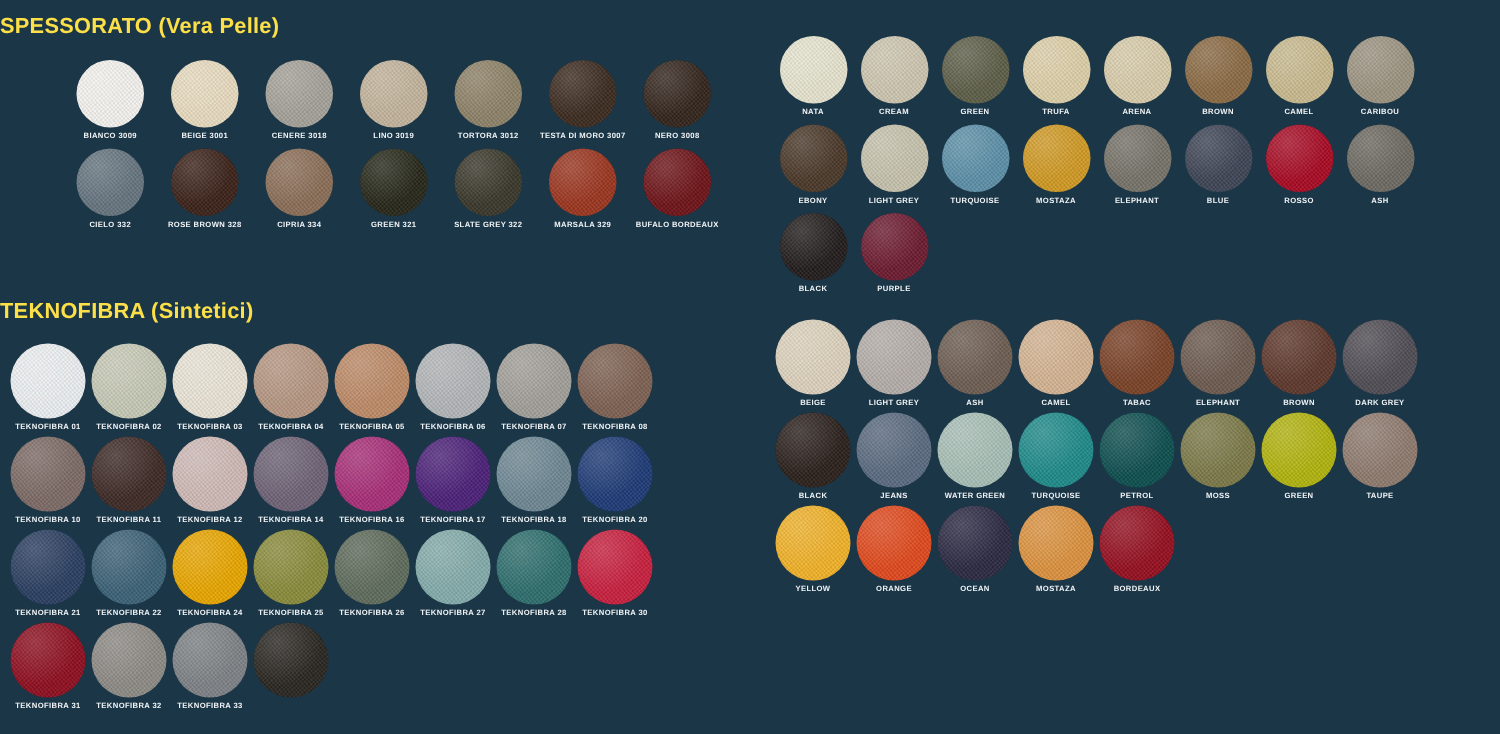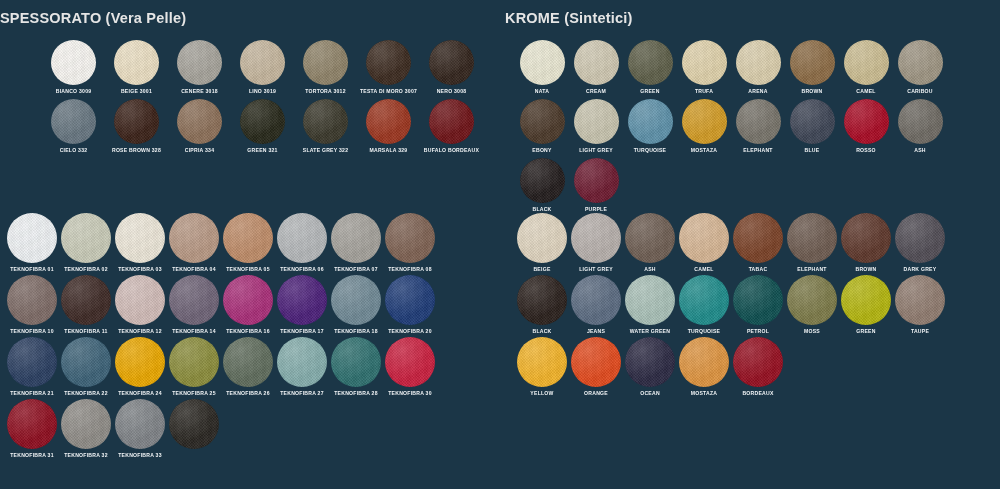--- a/index.html
+++ b/index.html
@@ -14,21 +14,21 @@
     height: 489px;
     background: #1b3647;
     overflow: hidden;
   }
   .section {
     position: absolute;
   }
   .section-title {
     font-size: 14.5px;
     font-weight: bold;
-    color: #e5e5e5;
+    color: #fde047;
     letter-spacing: 0.2px;
     white-space: nowrap;
     margin: 0 0 0 0;
     font-stretch: condensed;
   }
   .swatch-grid {
     display: flex;
     flex-wrap: wrap;
     align-content: flex-start;
   }
@@ -153,21 +153,20 @@
           <div class="swatch-label" style="color: rgb(242, 245, 247);">MARSALA 329</div>
         </div>
         <div class="swatch-cell">
           <div class="swatch-dot" style="background: rgb(110, 20, 24);"></div>
           <div class="swatch-label" style="color: rgb(242, 245, 247);">BUFALO BORDEAUX</div>
         </div>
       </div>
   </div>
 
   <div class="section" id="sec-krome">
-    <div class="section-title">KROME (Sintetici)</div>
     <div class="swatch-grid">
         <div class="swatch-cell">
           <div class="swatch-dot" style="background: rgb(230, 228, 207);"></div>
           <div class="swatch-label" style="color: rgb(242, 245, 247);">NATA</div>
         </div>
         <div class="swatch-cell">
           <div class="swatch-dot" style="background: rgb(205, 198, 176);"></div>
           <div class="swatch-label" style="color: rgb(242, 245, 247);">CREAM</div>
         </div>
         <div class="swatch-cell">
@@ -231,20 +230,21 @@
           <div class="swatch-label" style="color: rgb(242, 245, 247);">BLACK</div>
         </div>
         <div class="swatch-cell">
           <div class="swatch-dot" style="background: rgb(109, 28, 49);"></div>
           <div class="swatch-label" style="color: rgb(242, 245, 247);">PURPLE</div>
         </div>
       </div>
   </div>
 
   <div class="section" id="sec-teknofibra">
+    <div class="section-title">TEKNOFIBRA (Sintetici)</div>
     <div class="swatch-grid">
         <div class="swatch-cell">
           <div class="swatch-dot" style="background: rgb(236, 239, 241);"></div>
           <div class="swatch-label" style="color: rgb(242, 245, 247);">TEKNOFIBRA 01</div>
         </div>
         <div class="swatch-cell">
           <div class="swatch-dot" style="background: rgb(199, 201, 182);"></div>
           <div class="swatch-label" style="color: rgb(242, 245, 247);">TEKNOFIBRA 02</div>
         </div>
         <div class="swatch-cell">

